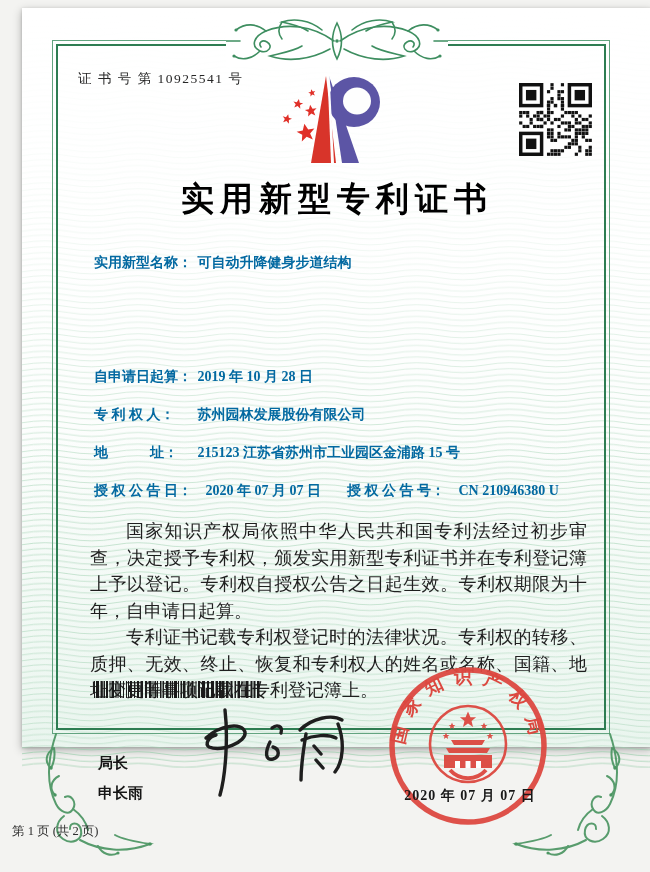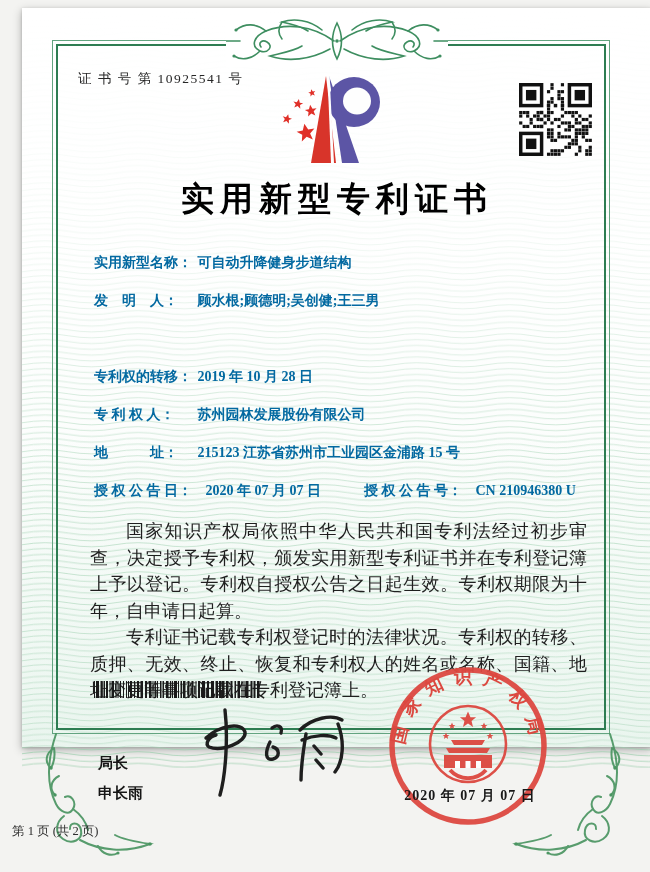--- a/index.html
+++ b/index.html
@@ -20,21 +20,21 @@
   .orn-br { right:32px; top:730px; transform:scaleX(-1); }
   .cert-no { position:absolute; left:66px; top:70px; z-index:10; font-size:13.5px; letter-spacing:1.5px; color:#262626; font-weight:500; }
   .logo { position:absolute; left:256px; top:73px; width:124px; height:93px; z-index:10; }
   .qr { position:absolute; left:507px; top:83px; width:73px; height:73px; z-index:10; background:#fff; }
   .title { position:absolute; left:0; top:177px; width:100%; text-align:center; z-index:10;
            font-size:33px; font-weight:600; letter-spacing:6px; color:#000000; }
   .field { position:absolute; left:82px; width:490px; z-index:10; font-size:14px; font-weight:700; color:#0369a1; white-space:nowrap; }
   .fl  { display:inline-block; width:100px; }
   .fl2 { display:inline-block; width:108px; }
   .f1{top:254px}.f2{top:292px}.f3{top:330px}.f4{top:368px}.f5{top:406px}.f6{top:444px}.f7{top:482px}
-  .grant2 { position:absolute; left:270px; top:0; }
+  .grant2 { position:absolute; left:253px; top:0; }
   .paras { position:absolute; left:78px; top:518px; width:497px; z-index:10; font-size:18px; line-height:26.5px;
            color:#1f1f1f; text-align:justify; font-weight:500; }
   .paras p { text-indent:2em; margin:0; }
   .barcode { position:absolute; left:82px; top:681px; width:167px; height:17px; z-index:10; }
   .director { position:absolute; left:86px; top:748px; z-index:10; font-size:15px; font-weight:600; color:#161616;
               font-family:"Liberation Sans","DejaVu Sans",sans-serif; line-height:30px; }
   .signature { position:absolute; left:168px; top:698px; width:190px; height:108px; z-index:11; }
   .seal { position:absolute; left:372px; top:662px; width:168px; height:168px; z-index:10; }
   .seal-date { position:absolute; left:374px; top:787px; width:168px; text-align:center; z-index:11;
                font-size:14px; font-weight:700; color:#181818; letter-spacing:1px; }
@@ -279,26 +279,22 @@
         <rect x="6.9523809523809526" y="55.61904761904762" width="10.428571428571429" height="10.428571428571429" fill="#111"></rect>
       </svg>
     </div>
 
   <h1 class="title">实用新型专利证书</h1>
 
   <div class="field f1">
     <span class="fl">实用新型名称：</span>
     <span>可自动升降健身步道结构</span>
   </div>
-  <div class="field f2">
-    <span class="fl">发　明　人：</span>
-    <span>顾水根;顾德明;吴创健;王三男</span>
-  </div>
   <div class="field f4">
-    <span class="fl">专利权的转移：</span>
+    <span class="fl">自申请日起算：</span>
     <span>2019 年 10 月 28 日</span>
   </div>
   <div class="field f5">
     <span class="fl">专 利 权 人：</span>
     <span>苏州园林发展股份有限公司</span>
   </div>
   <div class="field f6">
     <span class="fl">地　　　址：</span>
     <span>215123 江苏省苏州市工业园区金浦路 15 号</span>
   </div>

